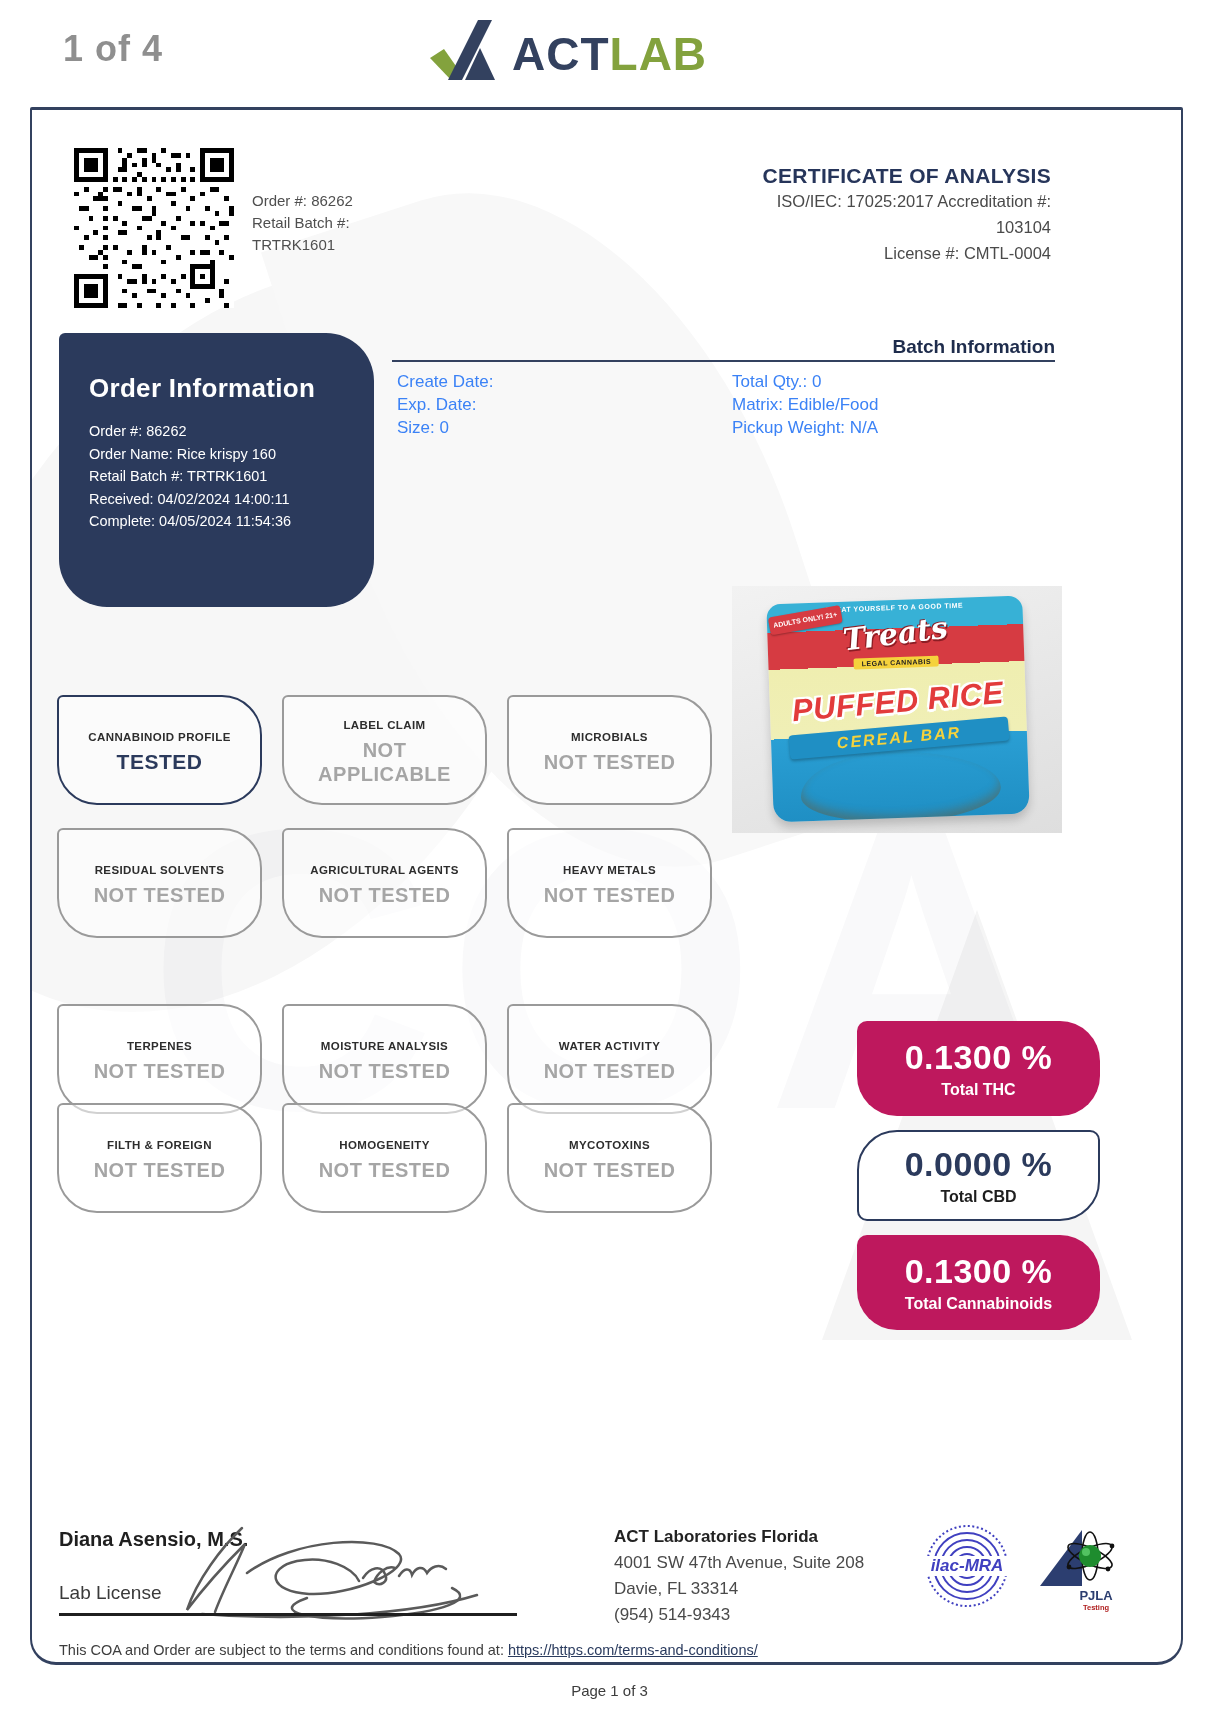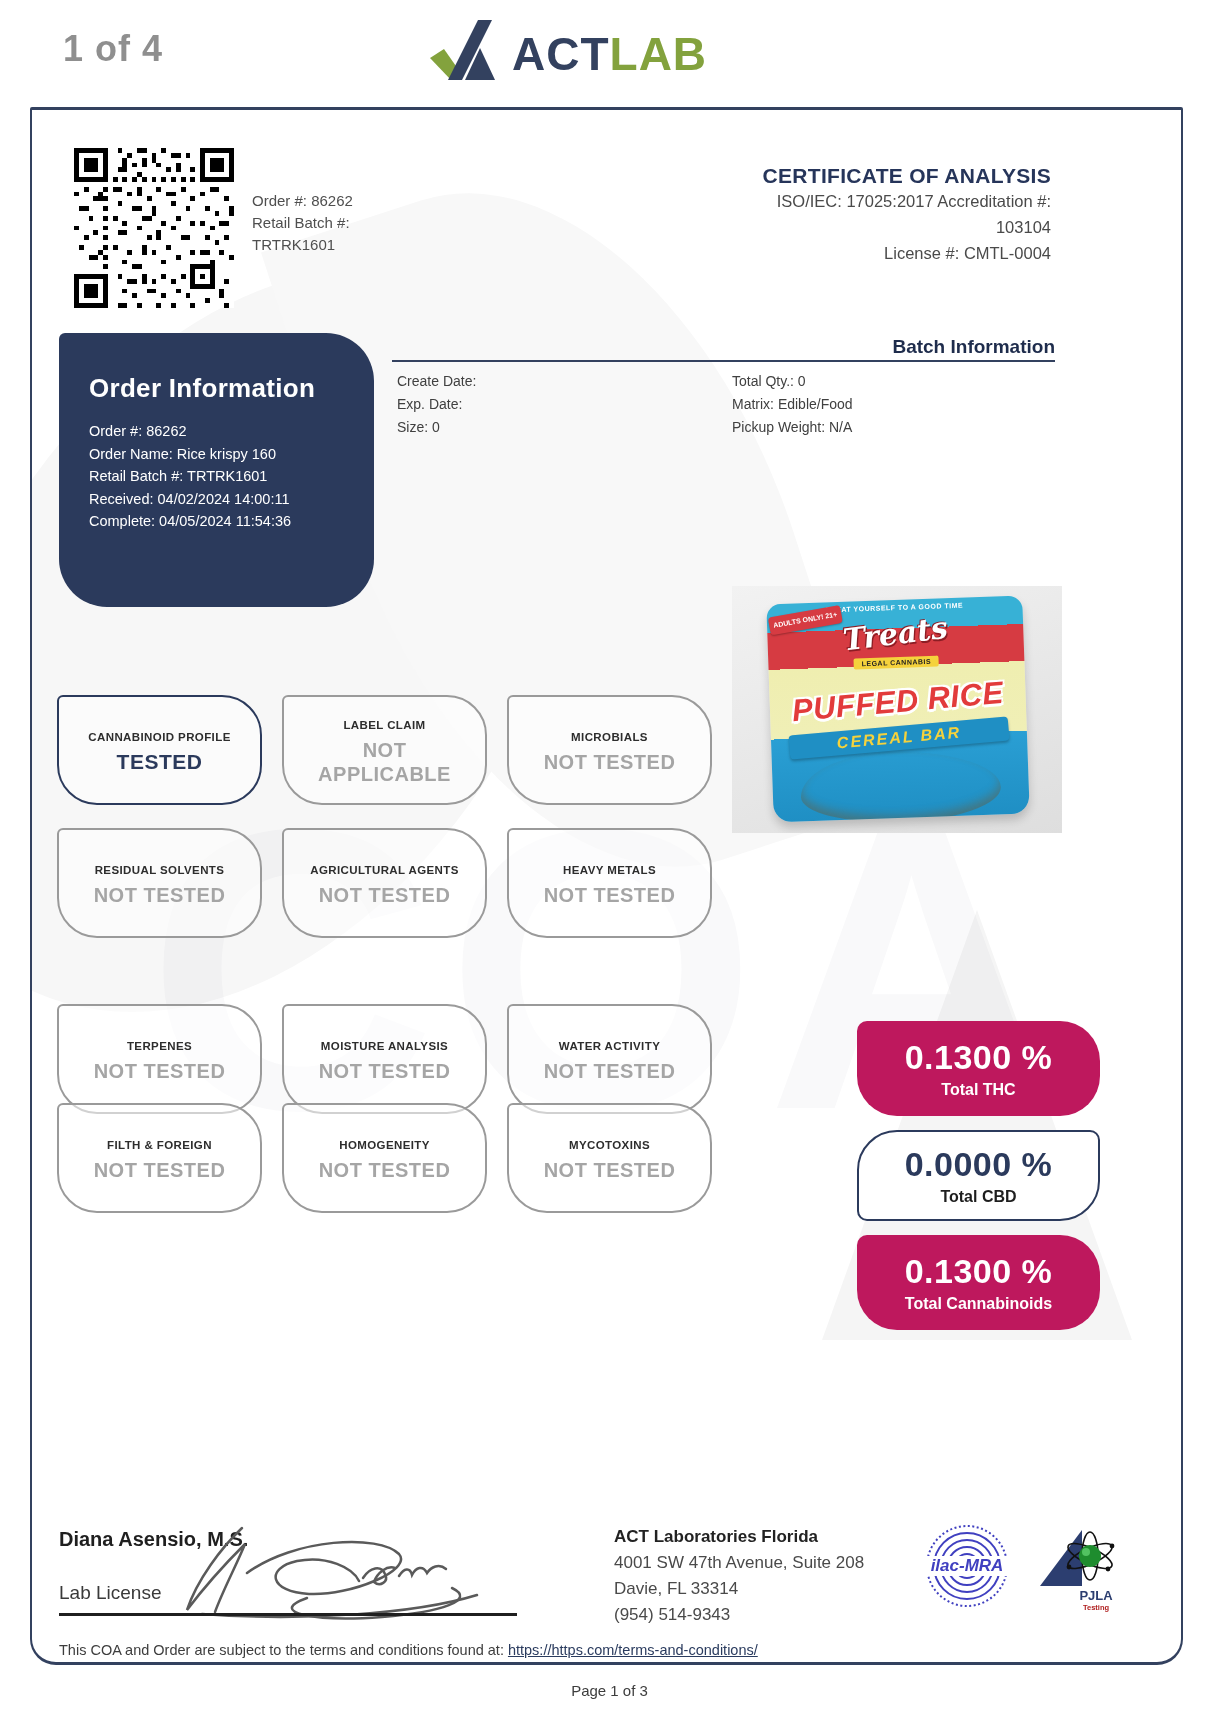--- a/index.html
+++ b/index.html
@@ -44,21 +44,21 @@
   
   .order-box { position:absolute; left:27px; top:223px; width:315px; height:274px;
                background:#2b3a5c; border-radius:6px 48px 48px 48px; color:#fff; padding:40px 28px 0 30px; }
   .order-title { font-size:26px; font-weight:bold; letter-spacing:0.3px; }
   .order-lines { margin-top:16px; font-size:14.5px; line-height:22.5px; }
 
   
   .batch-title { position:absolute; left:360px; top:226px; width:663px; text-align:right;
                  font-size:19px; font-weight:bold; color:#1e2c4c; }
   .batch-rule { position:absolute; left:360px; top:250px; width:663px; height:2px; background:#33415f; }
-  .batch-col { position:absolute; top:260px; font-size:14px; color:#404040; line-height:23px; }
+  .batch-col { position:absolute; top:260px; font-size:17px; color:#3b82f6; line-height:23px; }
   .batch-col.left { left:365px; }
   .batch-col.right { left:700px; }
 
   
   .photo { position:absolute; left:700px; top:476px; width:330px; height:247px;
            background:linear-gradient(160deg,#f2f2f2 0%,#e7e7e7 55%,#dedede 100%); overflow:hidden; }
   .pouch { position:absolute; left:38px; top:14px; width:256px; height:218px; transform:rotate(-2deg);
            border-radius:14px 14px 18px 18px; overflow:hidden; box-shadow:0 6px 10px rgba(0,0,0,0.18);
            background:linear-gradient(180deg,#37b1d6 0%,#37b1d6 13%,#d63b42 13%,#d63b42 30%,#efeeb0 30%,#f0efb6 62%,#2a9fd4 62%,#1f8fc4 100%); }
   .pouch-tagline { position:absolute; left:0; top:4px; width:100%; text-align:center; font-size:7px;

